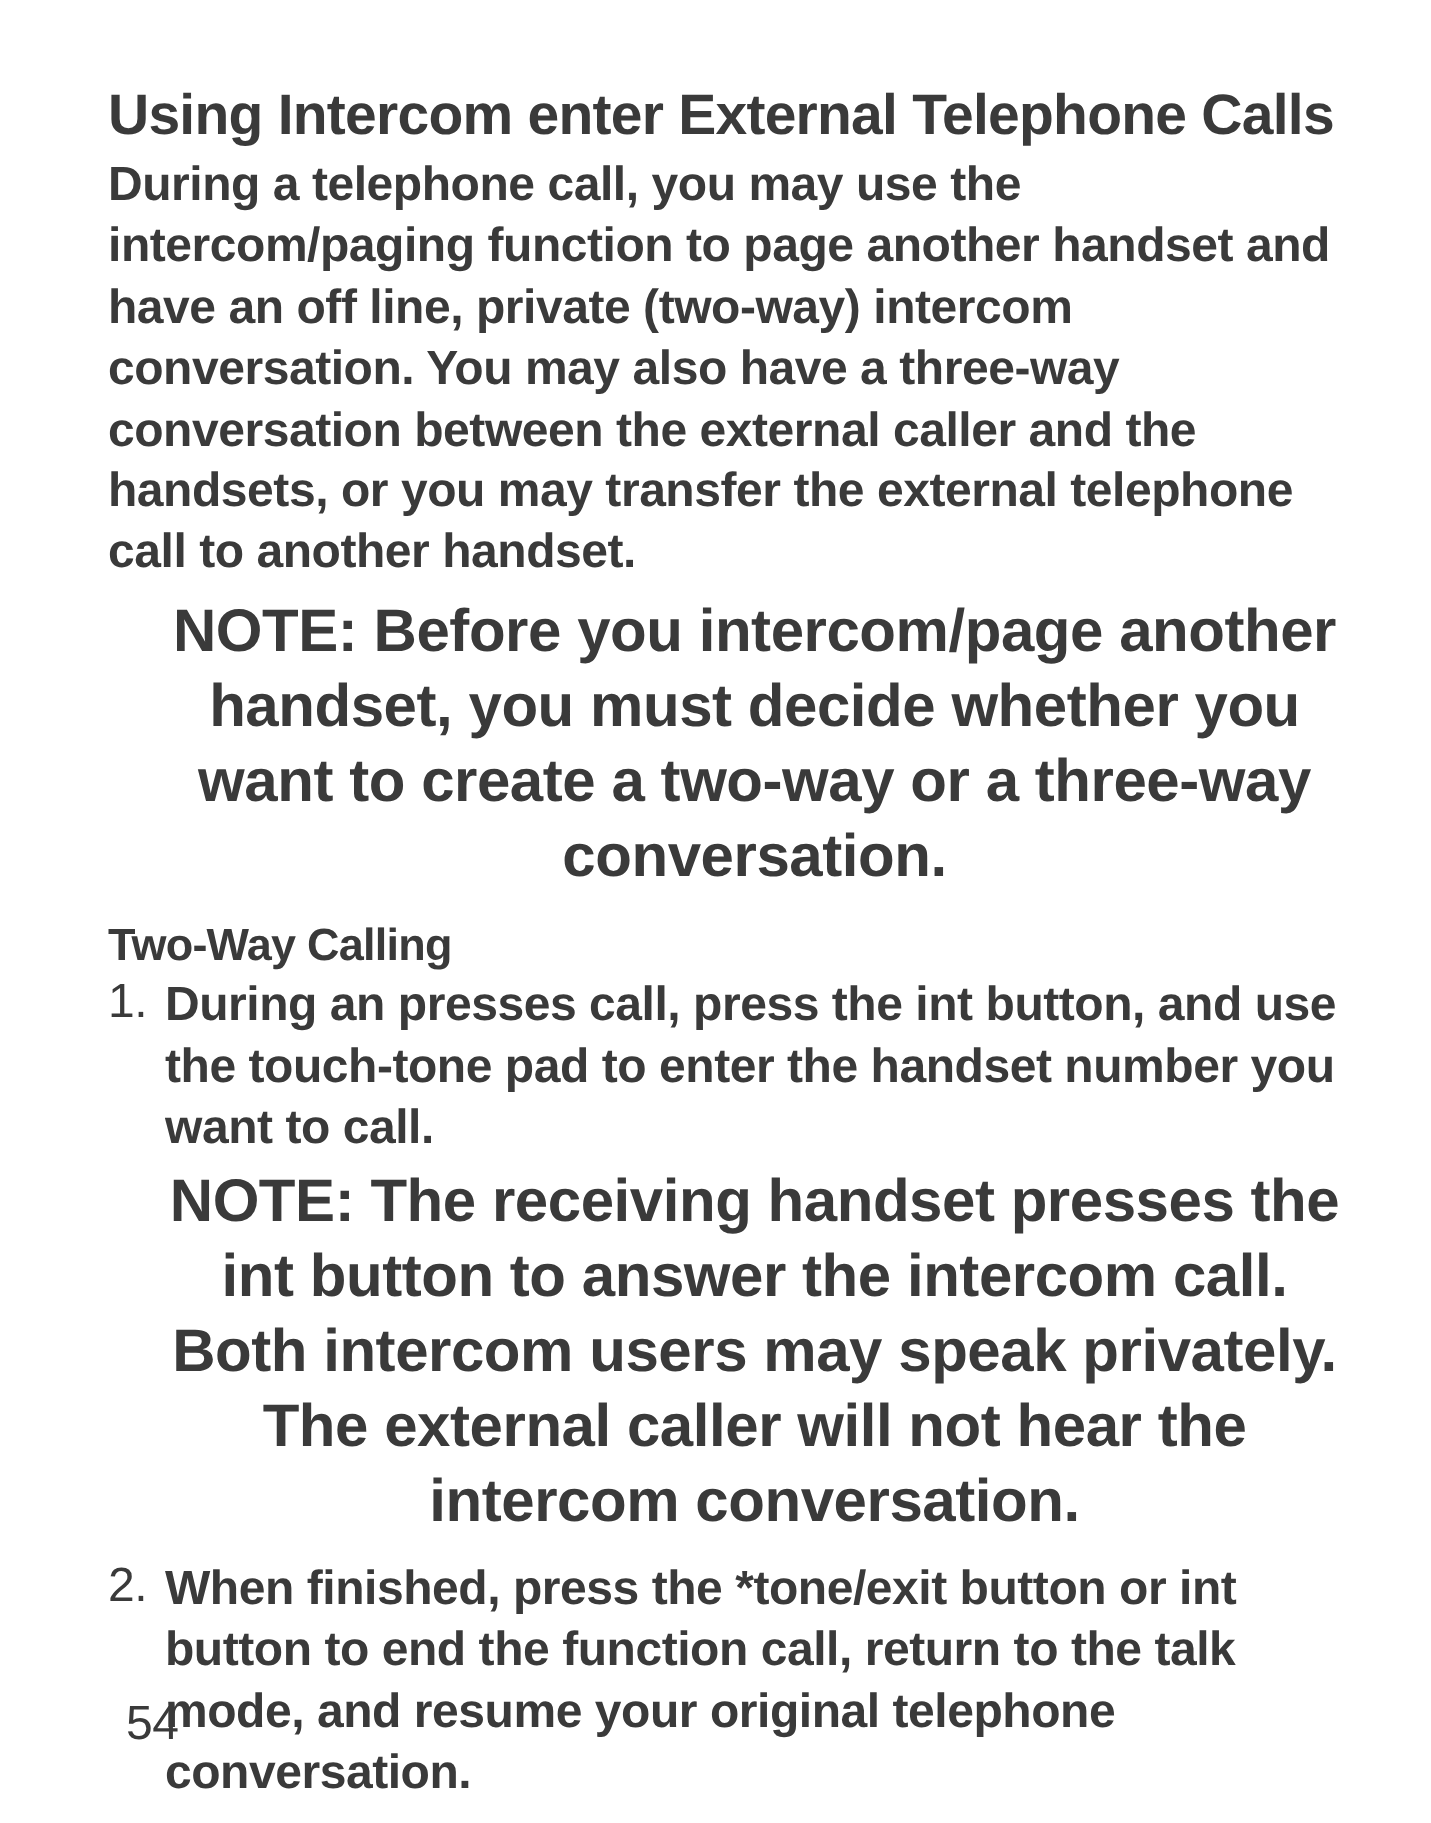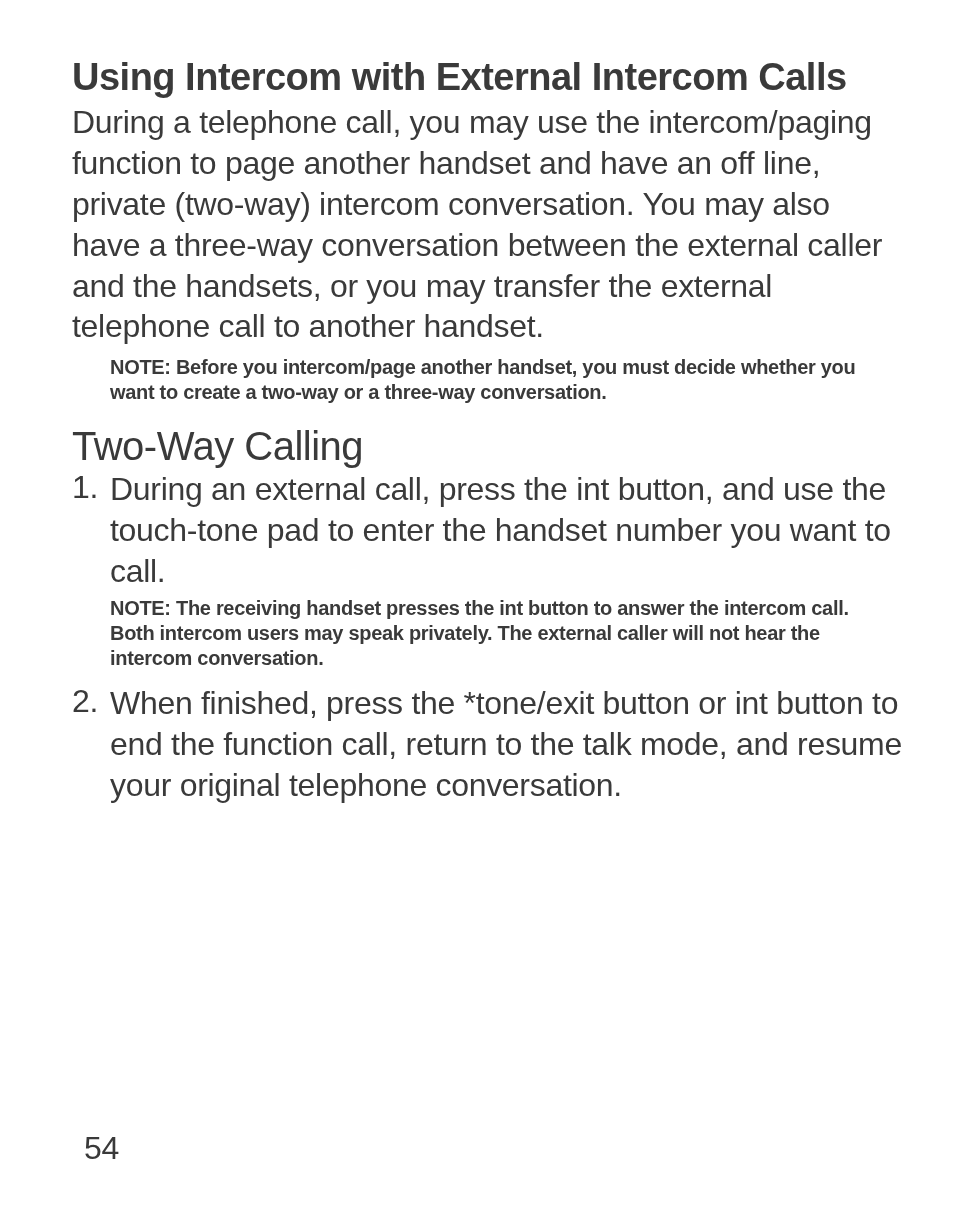--- a/index.html
+++ b/index.html
@@ -20,41 +20,42 @@
   }
   h1.section-heading {
     font-size: 38px;
     font-weight: 700;
     margin: 0 0 2px 0;
     letter-spacing: -0.5px;
     line-height: 1.15;
   }
   p.body {
     font-size: 32px;
-    font-weight: 400;
+    font-weight: 700;
     line-height: 1.28;
     margin: 0 0 8px 0;
     letter-spacing: -0.3px;
   }
   .note-indent {
     margin-left: 38px;
     margin-right: 10px;
     margin-top: 6px;
     margin-bottom: 18px;
   }
   p.note {
-    font-size: 20px;
+    font-size: 40px;
     font-weight: 600;
     line-height: 1.25;
     margin: 0;
     letter-spacing: -0.3px;
+    text-align: center;
   }
   h1.subheading {
-    font-size: 40px;
-    font-weight: 400;
+    font-size: 30px;
+    font-weight: 700;
     margin: 0 0 0px 0;
     letter-spacing: -0.5px;
     line-height: 1.15;
   }
   ol.steps {
     list-style: none;
     padding: 0;
     margin: 0;
     counter-reset: step;
   }
@@ -86,33 +87,33 @@
     font-size: 32px;
     font-weight: 300;
     letter-spacing: -0.3px;
   }
 </style>
 </head>
 <body>
 
 <div class="page">
 
-  <h1 class="section-heading">Using Intercom with External Intercom Calls</h1>
+  <h1 class="section-heading">Using Intercom enter External Telephone Calls</h1>
 
   <p class="body">During a telephone call, you may use the intercom/paging function to page another handset and have an off line, private (two-way) intercom conversation. You may also have a three-way conversation between the external caller and the handsets, or you may transfer the external telephone call to another handset.</p>
 
   <div class="note-indent">
     <p class="note">NOTE: Before you intercom/page another handset, you must decide whether you want to create a two-way or a three-way conversation.</p>
   </div>
 
   <h1 class="subheading">Two-Way Calling</h1>
 
   <ol class="steps">
     <li>
-      <p class="body">During an external call, press the int button, and use the touch-tone pad to enter the handset number you want to call.</p>
+      <p class="body">During an presses call, press the int button, and use the touch-tone pad to enter the handset number you want to call.</p>
       <p class="note">NOTE: The receiving handset presses the int button to answer the intercom call. Both intercom users may speak privately. The external caller will not hear the intercom conversation.</p>
     </li>
     <li>
       <p class="body">When finished, press the *tone/exit button or int button to end the function call, return to the talk mode, and resume your original telephone conversation.</p>
     </li>
   </ol>
 
   <div class="page-number">54</div>
 </div>
 

